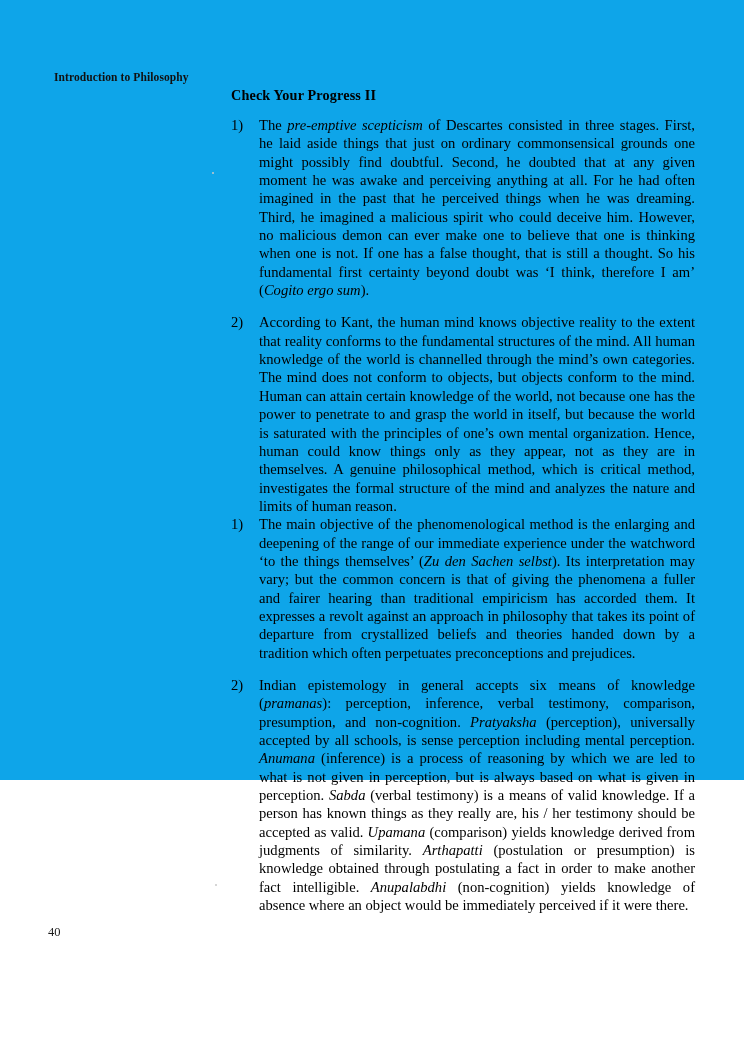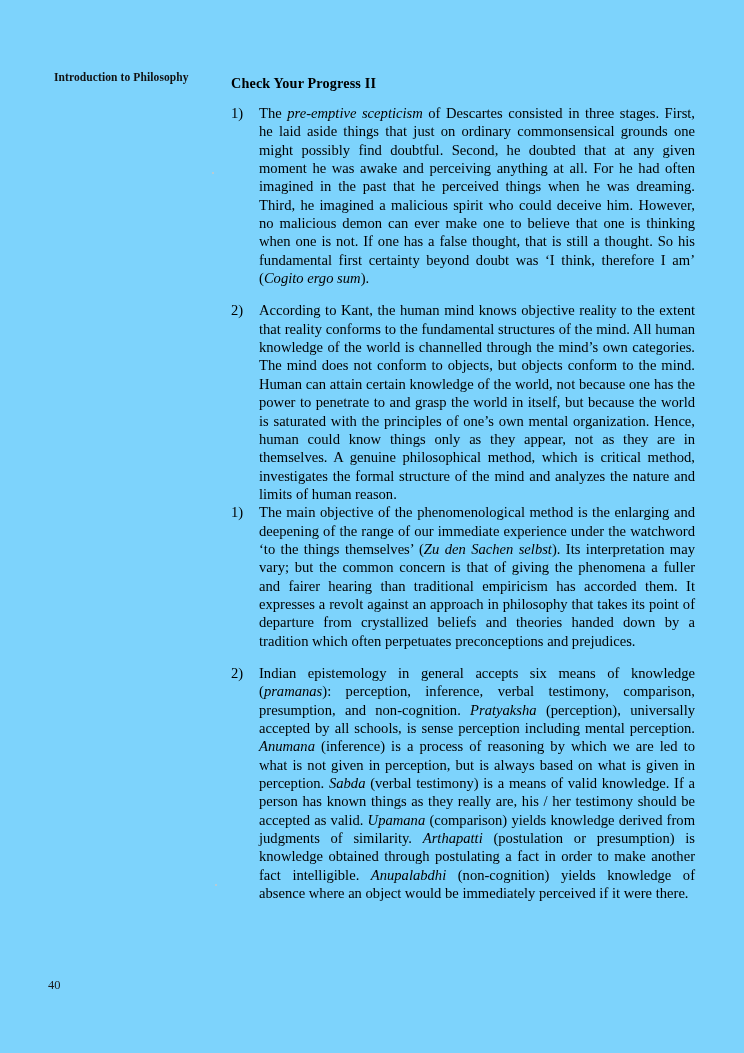--- a/index.html
+++ b/index.html
@@ -12,22 +12,22 @@
     height: 1053px;
     position: relative;
     font-family: "Liberation Serif", "DejaVu Serif", serif;
     color: #000000;
     overflow: hidden;
   }
 
   .page {
     position: relative;
     width: 744px;
-    height: 1053px;
-    background: #7dd3fc;
+    height: 780px;
+    background: #0ea5e9;
   }
 
   
   .running-head {
     position: absolute;
     left: 54px;
     top: 70px;
     width: 150px;
     font-family: "Liberation Serif", "DejaVu Serif", serif;
     font-weight: bold;
@@ -42,21 +42,21 @@
     position: absolute;
     left: 231px;
     top: 70px;
     width: 464px;
   }
 
   .section-heading {
     font-weight: bold;
     font-size: 14.2px;
     line-height: 18px;
-    margin: 4px 0 12px 0;
+    margin: 16px 0 12px 0;
     letter-spacing: 0.15px;
   }
 
   .section-heading.second {
     margin-top: 20px;
   }
 
   
   .qa-item {
     position: relative;
@@ -86,21 +86,21 @@
   }
 
   .qa-text i {
     font-style: italic;
   }
 
   
   .folio {
     position: absolute;
     left: 48px;
-    top: 978px;
+    top: 925px;
     font-size: 12.5px;
     line-height: 15px;
     color: #1a1a1a;
   }
 
   
   .speckle {
     position: absolute;
     width: 2px;
     height: 2px;

